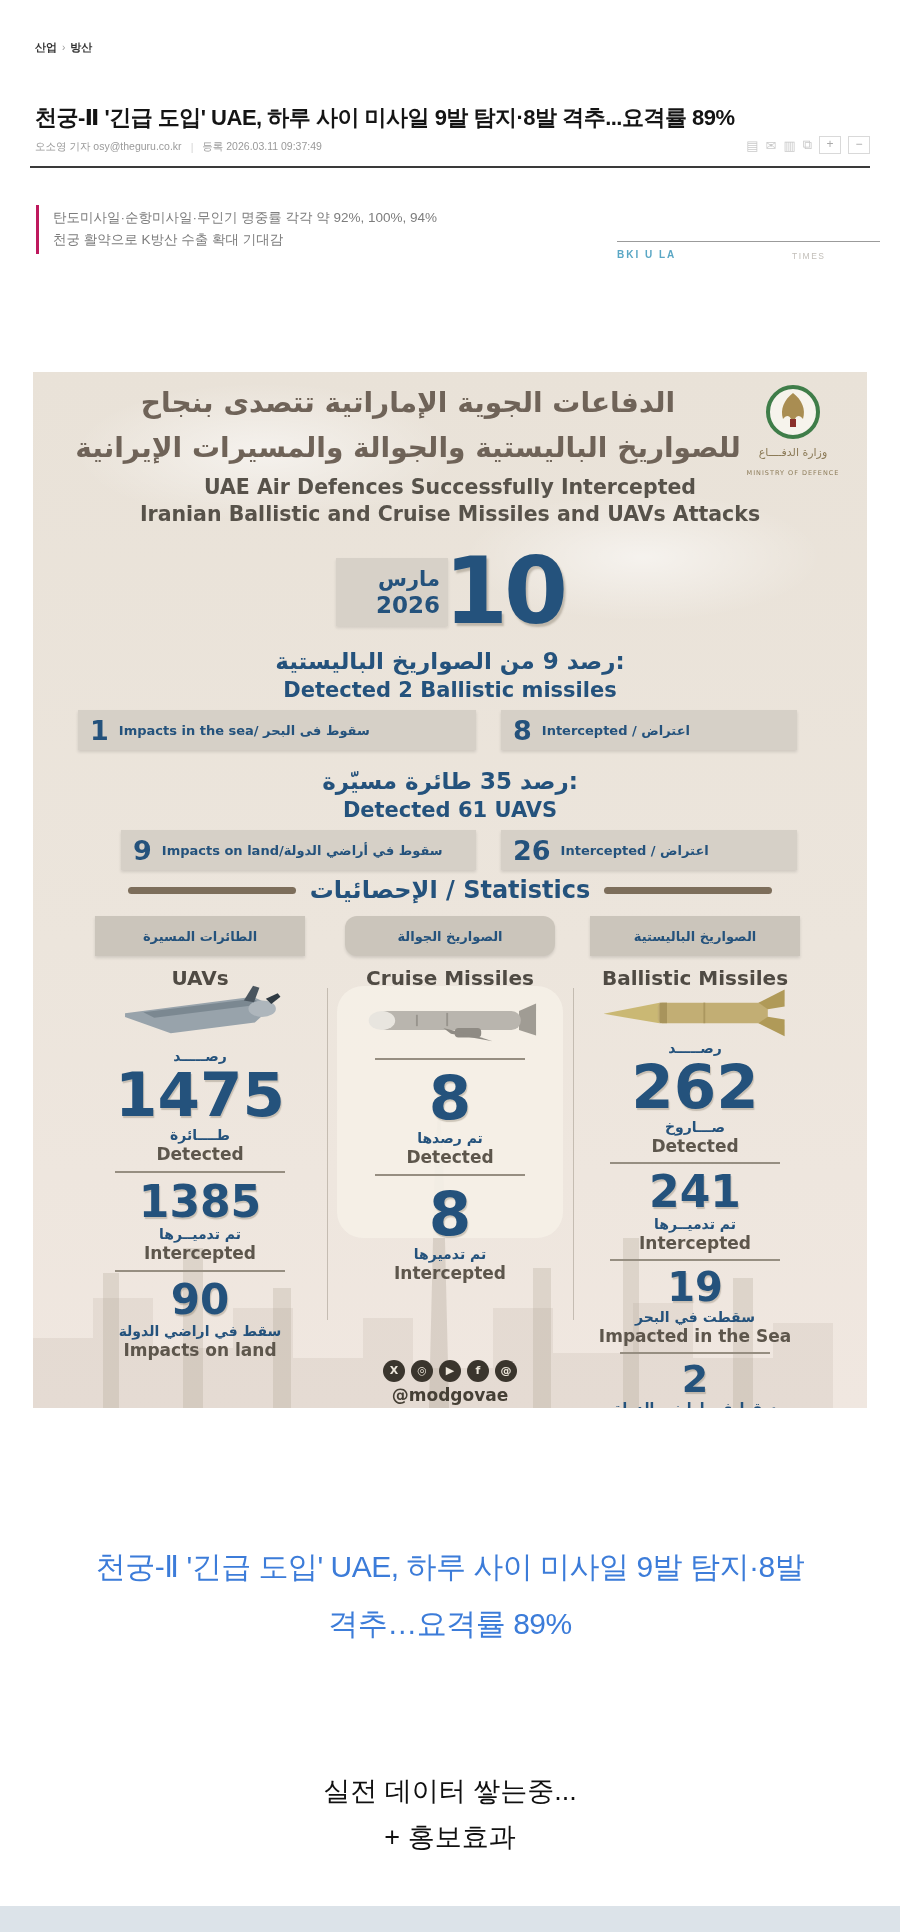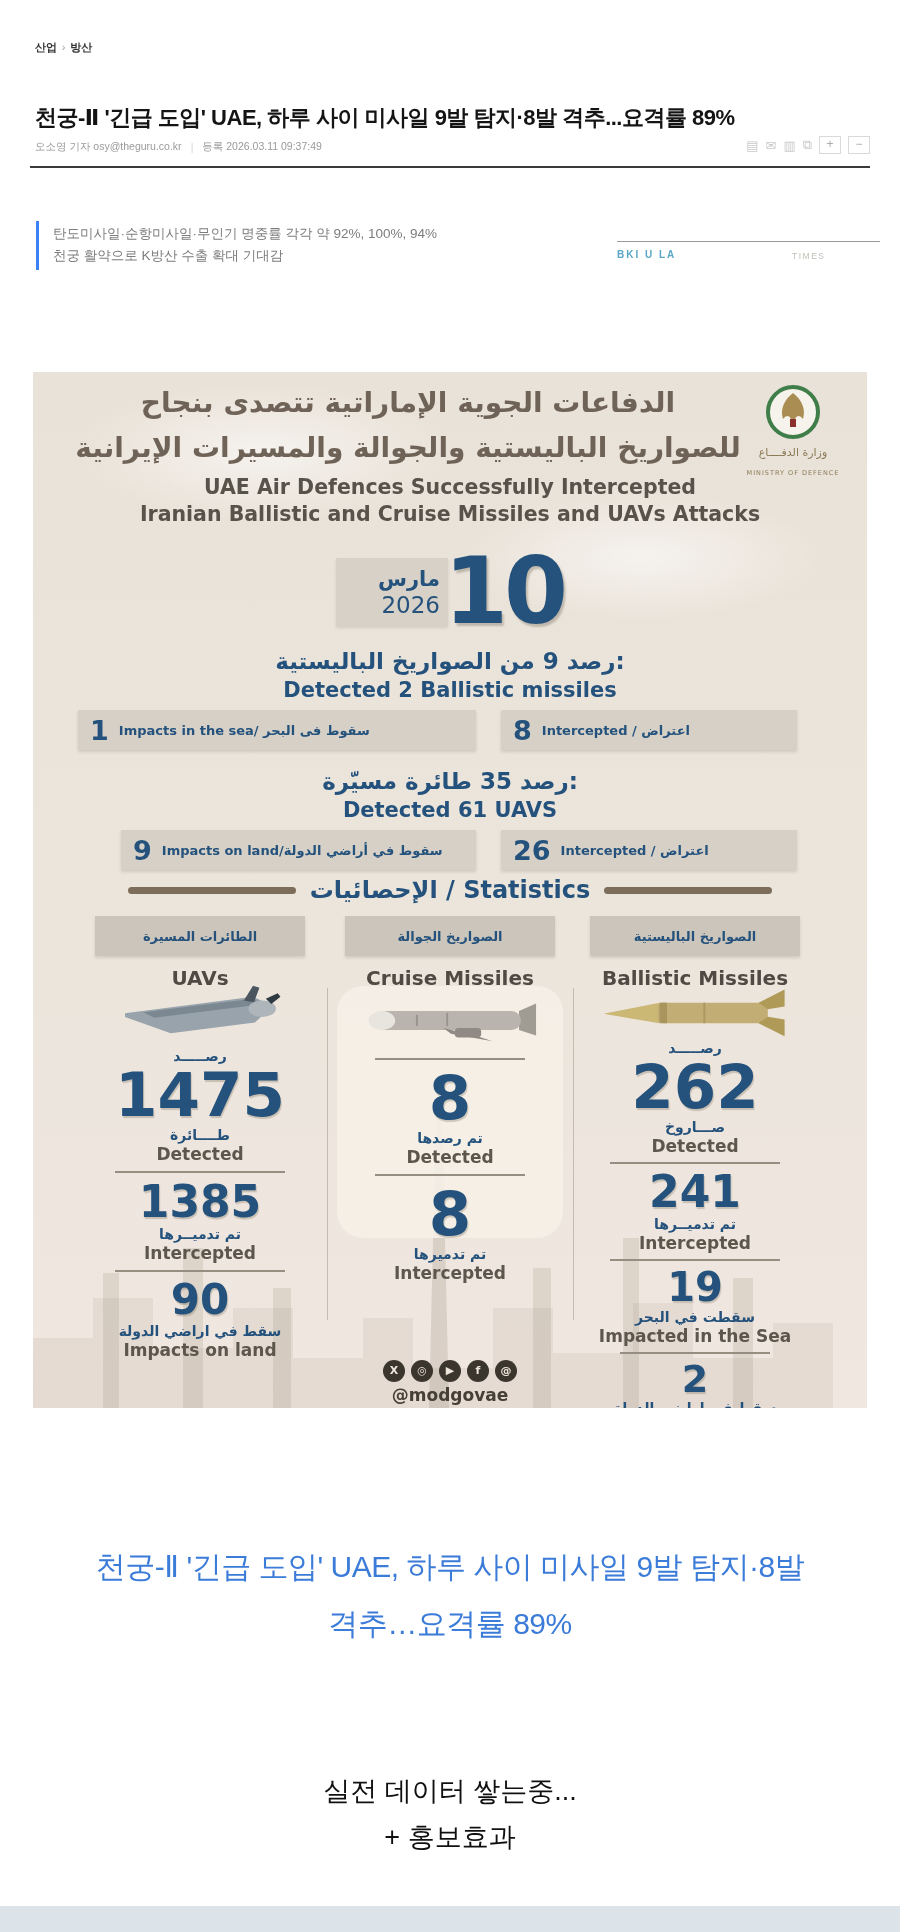--- a/index.html
+++ b/index.html
@@ -8,38 +8,38 @@
   
   .breadcrumb{left:35px;top:40px;font-size:11px;font-weight:bold;color:#333;display:flex;gap:5px;align-items:center;}
   .breadcrumb .sep{color:#999;font-weight:normal;font-size:10px;}
   .headline{left:35px;top:88px;width:835px;font-size:22px;font-weight:bold;color:#141414;letter-spacing:-0.5px;line-height:30px;}
   .byline{left:35px;top:140px;font-size:10.5px;color:#9a9a9a;display:flex;gap:9px;align-items:center;}
   .byline .bar{color:#d5d5d5;}
   .tools{right:30px;top:136px;display:flex;gap:7px;align-items:center;}
   .tools .tico{font-size:13px;color:#c9c9c9;cursor:pointer;}
   .tools .tbox{width:20px;height:16px;border:1px solid #d9d9d9;color:#aaa;font-size:12px;line-height:15px;text-align:center;background:#fff;cursor:pointer;}
   .rule{left:30px;top:166px;width:840px;border-top:2px solid #3a3a3a;height:0;}
-  .subhead{left:36px;top:221px;border-left:3px solid #3b82f6;padding:2px 0 3px 14px;}
+  .subhead{left:36px;top:205px;border-left:3px solid #be185d;padding:2px 0 3px 14px;}
   .subhead div{font-size:13.5px;color:#7d7d7d;line-height:22px;}
   .adline{left:617px;top:241px;width:263px;height:1px;background:#9b9b9b;}
   .adlogo{left:617px;top:249px;font-size:10px;font-weight:bold;letter-spacing:2px;color:#5aa7c5;}
   .adtimes{left:792px;top:251px;font-size:8.5px;letter-spacing:1.5px;color:#c2beb8;}
   
   .info{left:33px;top:372px;width:834px;height:1036px;background:linear-gradient(180deg,#e9e2d8 0%,#ece5dc 55%,#f0e7e0 100%);overflow:hidden;font-family:"DejaVu Sans",sans-serif;}
   .cloud{border-radius:50%;background:radial-gradient(ellipse at center,rgba(255,255,255,.55),rgba(255,255,255,0) 70%);}
   .navy{color:#24527c;}
   .mod-logo{right:24px;top:12px;width:100px;text-align:center;}
   .mod-logo .ar{font-size:11px;color:#8c7b58;margin-top:2px;}
   .mod-logo .en{font-size:6.5px;letter-spacing:1px;color:#8c7b58;margin-top:10px;}
   .ar-title{left:30px;top:8px;width:690px;text-align:center;font-size:28px;font-weight:bold;color:#6f6358;line-height:45px;}
   .en-title{left:0;top:102px;width:100%;text-align:center;font-size:20.5px;font-weight:bold;color:#57524a;line-height:27px;}
   .date-row{left:0;top:172px;width:100%;height:96px;display:flex;justify-content:center;align-items:center;}
   .date-box{width:112px;height:68px;background:#d7d1c8;display:flex;flex-direction:column;justify-content:center;align-items:flex-end;padding-right:8px;box-sizing:border-box;box-shadow:0 2px 3px rgba(0,0,0,.1);}
   .date-box .m{font-size:21px;font-weight:bold;line-height:26px;}
-  .date-box .y{font-size:23px;font-weight:normal;line-height:26px;}
+  .date-box .y{font-size:23px;font-weight:bold;line-height:26px;}
   .big-day{font-size:92px;font-weight:800;letter-spacing:-4px;line-height:0.85;margin-left:-4px;text-shadow:2px 3px 2px rgba(90,80,60,.3);}
   .sum{left:0;width:100%;text-align:center;font-weight:bold;}
   .sum-ar{font-size:23px;}
   .sum-en{font-size:21px;}
   .pill{height:40px;background:#d6d0c7;display:flex;align-items:center;padding:0 12px;box-sizing:border-box;box-shadow:0 2px 3px rgba(0,0,0,.12);}
   .pill .v{font-size:27px;font-weight:800;margin-right:10px;}
   .pill .l{font-size:13px;font-weight:bold;}
   .stats-head{left:95px;right:95px;top:502px;height:32px;display:flex;align-items:center;gap:14px;}
   .stat-bar{flex:1;height:7px;background:#7d6e5b;border-radius:4px;}
   .stats-head .t{font-size:24px;font-weight:bold;white-space:nowrap;}
@@ -168,21 +168,21 @@
       <span class="l navy">Intercepted / اعتراض</span>
     </div>
 
     <div class="abs stats-head">
       <div class="stat-bar"></div>
       <div class="t navy">الإحصائيات / Statistics</div>
       <div class="stat-bar"></div>
     </div>
 
     <div class="abs col-head navy" style="left:62px;">الطائرات المسيرة</div>
-    <div class="abs col-head navy" style="left:312px;">الصواريخ الجوالة</div>
+    <div class="abs col-head navy" style="left:312px;border-radius:12px;">الصواريخ الجوالة</div>
     <div class="abs col-head navy" style="left:557px;">الصواريخ الباليستية</div>
     <div class="abs col-name" style="left:47px;">UAVs</div>
     <div class="abs col-name" style="left:297px;">Cruise Missiles</div>
     <div class="abs col-name" style="left:542px;">Ballistic Missiles</div>
 
     <div class="abs cruise-panel"></div>
     <div class="abs vdiv" style="left:294px;"></div>
     <div class="abs vdiv" style="left:540px;"></div>
 
     <div class="abs col" style="left:47px;">

